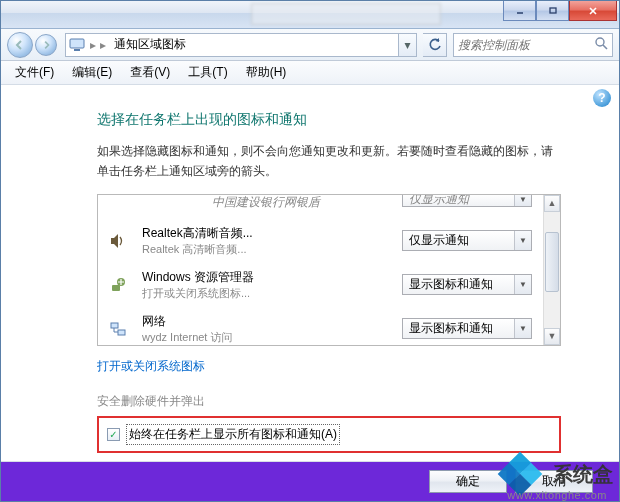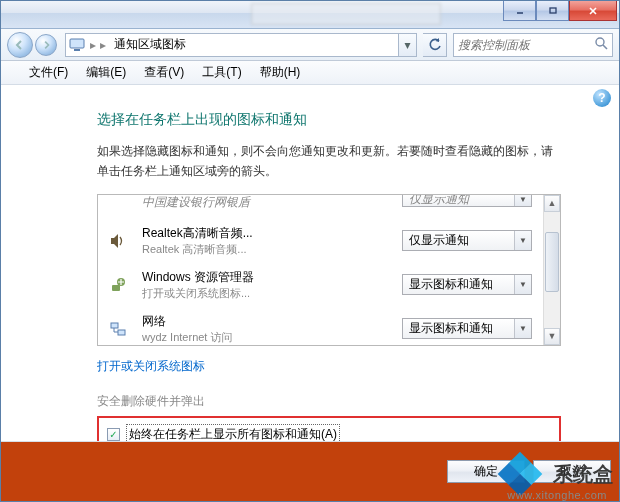--- a/index.html
+++ b/index.html
@@ -20,21 +20,21 @@
 .nav-circle.fwd { width: 22px; height: 22px; }
 .addr { flex: 1; height: 24px; border: 1px solid #a9b8cc; background: #fff; display: flex; align-items: center; font-size: 12px; }
 .addr-icon { width: 22px; display: flex; align-items: center; justify-content: center; }
 .addr-seg { padding: 0 6px; height: 100%; display: flex; align-items: center; border-right: none; }
 .addr-sep { color: #888; padding: 0 2px; }
 .addr-drop { width: 18px; height: 100%; border-left: 1px solid #a9b8cc; display: flex; align-items: center; justify-content: center; color: #566; background: linear-gradient(#f8fbfe,#e4ecf6); }
 .refresh { width: 24px; height: 24px; border: 1px solid #a9b8cc; border-left: none; background: linear-gradient(#f8fbfe,#e4ecf6); display: flex; align-items: center; justify-content: center; color: #3b5f8c; }
 .search { width: 160px; height: 24px; border: 1px solid #a9b8cc; background: #fff; display: flex; align-items: center; padding: 0 4px; color: #9a9a9a; font-style: italic; gap: 4px; }
 .search input { border: none; outline: none; width: 100%; font-size: 12px; font-style: italic; color: #9a9a9a; background: transparent; }
 
-.menubar { height: 24px; background: linear-gradient(#fbfcfe,#eef2f8); border-bottom: 1px solid #d4dce6; display: flex; align-items: center; padding: 0 20px; gap: 2px; }
+.menubar { height: 24px; background: linear-gradient(#fbfcfe,#eef2f8); border-bottom: 1px solid #d4dce6; display: flex; align-items: center; padding: 0 6px; gap: 2px; }
 .menu-item { padding: 2px 8px; cursor: default; }
 
 .content { position: absolute; left: 0; right: 0; top: 86px; bottom: 0; padding: 10px 28px 0 28px; }
 .help-icon { position: absolute; right: 8px; top: 2px; width: 18px; height: 18px; border-radius: 50%; background: radial-gradient(circle at 35% 30%, #bfe3ff, #4a9edb 70%, #2b72b5); color: #fff; font-size: 12px; font-weight: bold; display: flex; align-items: center; justify-content: center; cursor: pointer; }
 
 h1.page-title { color: #0f766e; font-size: 14px; font-weight: normal; margin: 14px 0 12px 68px; }
 .desc { color: #333; font-size: 12px; line-height: 1.7; margin: 0 30px 12px 68px; }
 
 .list-box { margin: 0 30px 0 68px; height: 152px; border: 1px solid #b9b9b9; position: relative; background: #fff; }
 .list-inner { position: absolute; left: 0; top: 0; right: 18px; bottom: 0; overflow: hidden; padding: 4px 0; }
@@ -43,30 +43,30 @@
 .sb-track { flex: 1; position: relative; }
 .sb-thumb { position: absolute; left: 1px; right: 1px; top: 20px; height: 60px; background: linear-gradient(90deg,#eef2f7,#d5dde8); border: 1px solid #b7c2d0; border-radius: 2px; }
 
 .row { display: flex; align-items: center; padding: 6px 10px; gap: 12px; }
 .row-icon { width: 20px; height: 20px; flex-shrink: 0; display: flex; align-items: center; justify-content: center; }
 .row-text { flex: 1; padding-left: 2px; }
 .row-title { color: #000; font-size: 12px; }
 .row-sub { color: #888; font-size: 11px; }
 .row-select { width: 130px; height: 21px; border: 1px solid #abadb3; background: linear-gradient(#fff,#f0f2f5); font-size: 12px; padding: 0 0 0 6px; display: flex; align-items: center; justify-content: space-between; cursor: default; gap: 21px; }
 .row-select .dd { width: 17px; height: 100%; border-left: 1px solid #c0c4cc; background: linear-gradient(#f7f9fc,#e4e9f0); display: flex; align-items: center; justify-content: center; font-size: 8px; color: #555; }
-.row.truncated { color: #888; font-style: italic; }
+.row.truncated { color: #888; font-style: italic; text-align: center; }
 .row.truncated .row-title{ color:#888; font-style: italic;}
 
 .link { color: #0066cc; cursor: pointer; margin: 12px 0 0 68px; display: inline-block; }
 .restore { color: #888; margin: 18px 0 6px 68px; }
 
 .highlight-box { margin: 4px 30px 0 68px; border: 2px solid #e03030; padding: 6px 8px; display: flex; align-items: center; gap: 6px; }
 .checkbox { width: 13px; height: 13px; border: 1px solid #8a9bb2; background: linear-gradient(#fff,#e8eef6); display: flex; align-items: center; justify-content: center; font-size: 10px; color: #2a5; }
 
-.bottom-bar { position: absolute; left: 0; right: 0; bottom: 0; height: 60px; border-top: 1px solid #d8dee6; background: #c2410c; display: flex; align-items: center; justify-content: flex-end; padding: 0 8px; gap: 8px; }
+.bottom-bar { position: absolute; left: 0; right: 0; bottom: 0; height: 40px; border-top: 1px solid #d8dee6; background: #6d28d9; display: flex; align-items: center; justify-content: flex-end; padding: 0 26px; gap: 8px; }
 .btn { min-width: 78px; height: 23px; border: 1px solid #8e9bae; background: linear-gradient(#fdfdfe,#eef1f6 45%,#e1e6ee 55%,#eef2f8); font-size: 12px; cursor: pointer; padding: 0 12px; }
 
 .watermark { position: absolute; right: 6px; bottom: 8px; display: flex; align-items: center; gap: 14px; pointer-events: none; opacity: 0.95; }
 .wm-logo { width: 38px; height: 38px; position: relative; }
 .wm-sq { position: absolute; width: 16px; height: 16px; transform: rotate(45deg); }
 .wm1 { background: #14a0dc; left: 11px; top: 0; }
 .wm2 { background: #0e78c6; left: 0; top: 11px; }
 .wm3 { background: #2bbbef; left: 22px; top: 11px; }
 .wm4 { background: #0a5faa; left: 11px; top: 22px; }
 .wm-text { font-size: 20px; font-weight: bold; color: #333; font-family: "Microsoft YaHei", sans-serif; }

